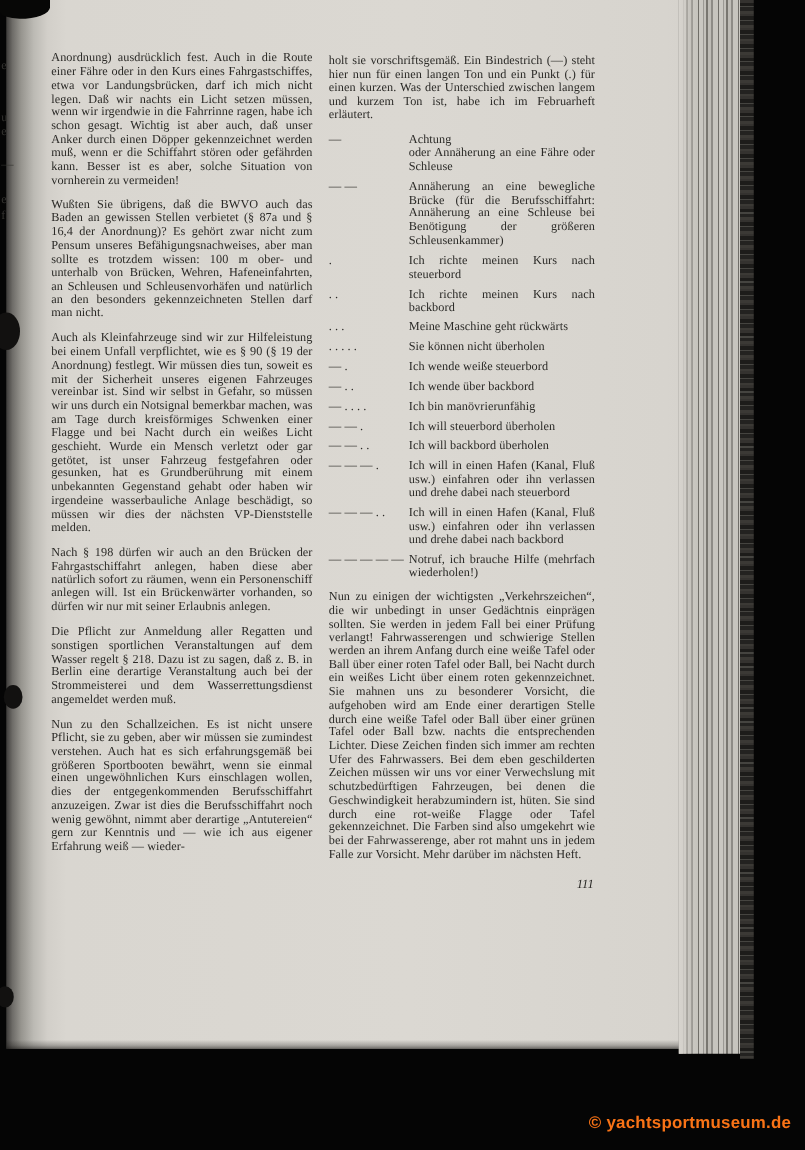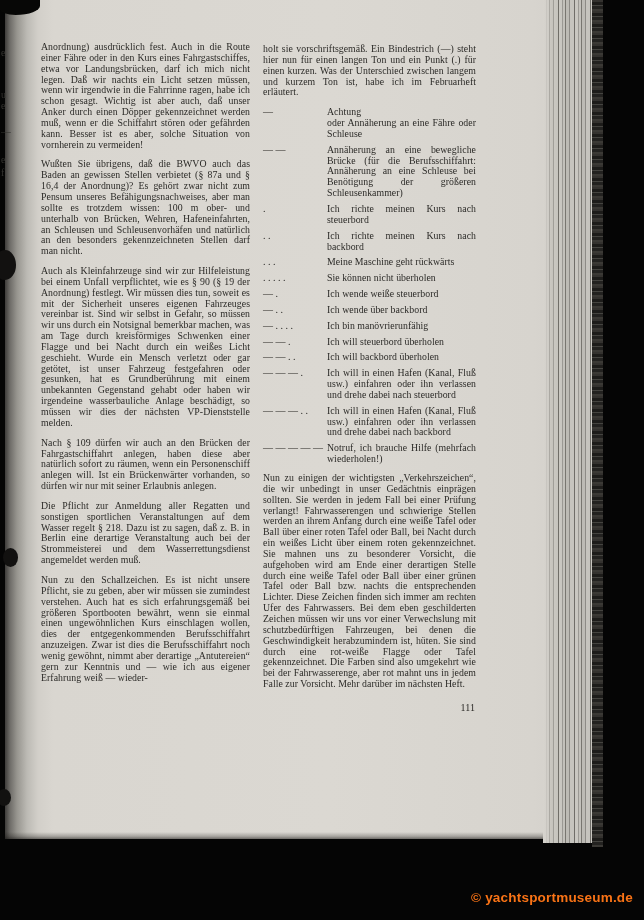--- a/index.html
+++ b/index.html
@@ -108,20 +108,21 @@
   .sig-text {
     flex: 1;
     text-align: justify;
     white-space: pre-line;
   }
   .page-number {
     margin-top: 13px;
     text-align: right;
     padding-right: 1px;
     font-size: 10px;
+    font-style: italic;
   }
   
   .watermark {
     position: absolute;
     right: 11px;
     top: 890px;
     font-family: "Liberation Sans", sans-serif;
     font-weight: 700;
     font-size: 13.5px;
     color: #f97316;
@@ -132,21 +133,21 @@
 <body>
 
 <div class="stage">
 
   <div class="page">
 
     <div class="col col-left">
       <p class="book">Anordnung) ausdrücklich fest. Auch in die Route einer Fähre oder in den Kurs eines Fahrgastschiffes, etwa vor Landungsbrücken, darf ich mich nicht legen. Daß wir nachts ein Licht setzen müssen, wenn wir irgendwie in die Fahrrinne ragen, habe ich schon gesagt. Wichtig ist aber auch, daß unser Anker durch einen Döpper gekennzeichnet werden muß, wenn er die Schiffahrt stören oder gefährden kann. Besser ist es aber, solche Situation von vornherein zu vermeiden!</p>
       <p class="book">Wußten Sie übrigens, daß die BWVO auch das Baden an gewissen Stellen verbietet (§ 87a und § 16,4 der Anordnung)? Es gehört zwar nicht zum Pensum unseres Befähigungsnachweises, aber man sollte es trotzdem wissen: 100 m ober- und unterhalb von Brücken, Wehren, Hafeneinfahrten, an Schleusen und Schleusenvorhäfen und natürlich an den besonders gekennzeichneten Stellen darf man nicht.</p>
       <p class="book">Auch als Kleinfahrzeuge sind wir zur Hilfeleistung bei einem Unfall verpflichtet, wie es § 90 (§ 19 der Anordnung) festlegt. Wir müssen dies tun, soweit es mit der Sicherheit unseres eigenen Fahrzeuges vereinbar ist. Sind wir selbst in Gefahr, so müssen wir uns durch ein Notsignal bemerkbar machen, was am Tage durch kreisförmiges Schwenken einer Flagge und bei Nacht durch ein weißes Licht geschieht. Wurde ein Mensch verletzt oder gar getötet, ist unser Fahrzeug festgefahren oder gesunken, hat es Grundberührung mit einem unbekannten Gegenstand gehabt oder haben wir irgendeine wasserbauliche Anlage beschädigt, so müssen wir dies der nächsten VP-Dienststelle melden.</p>
-      <p class="book">Nach § 109 dürfen wir auch an den Brücken der Fahrgastschiffahrt anlegen, haben diese aber natürlich sofort zu räumen, wenn ein Personenschiff anlegen will. Ist ein Brückenwärter vorhanden, so dürfen wir nur mit seiner Erlaubnis anlegen.</p>
+      <p class="book">Nach § 198 dürfen wir auch an den Brücken der Fahrgastschiffahrt anlegen, haben diese aber natürlich sofort zu räumen, wenn ein Personenschiff anlegen will. Ist ein Brückenwärter vorhanden, so dürfen wir nur mit seiner Erlaubnis anlegen.</p>
       <p class="book">Die Pflicht zur Anmeldung aller Regatten und sonstigen sportlichen Veranstaltungen auf dem Wasser regelt § 218. Dazu ist zu sagen, daß z. B. in Berlin eine derartige Veranstaltung auch bei der Strommeisterei und dem Wasserrettungsdienst angemeldet werden muß.</p>
       <p class="book">Nun zu den Schallzeichen. Es ist nicht unsere Pflicht, sie zu geben, aber wir müssen sie zumindest verstehen. Auch hat es sich erfahrungsgemäß bei größeren Sportbooten bewährt, wenn sie einmal einen ungewöhnlichen Kurs einschlagen wollen, dies der entgegenkommenden Berufsschiffahrt anzuzeigen. Zwar ist dies die Berufsschiffahrt noch wenig gewöhnt, nimmt aber derartige „Antutereien“ gern zur Kenntnis und — wie ich aus eigener Erfahrung weiß — wieder-</p>
     </div>
 
     <div class="col col-right">
       <p class="book">holt sie vorschriftsgemäß. Ein Bindestrich (—) steht hier nun für einen langen Ton und ein Punkt (.) für einen kurzen. Was der Unterschied zwischen langem und kurzem Ton ist, habe ich im Februarheft erläutert.</p>
       <div class="signal-list">
           <div class="signal-row">
             <span class="sig-symbol">—</span>
             <span class="sig-text">Achtung

